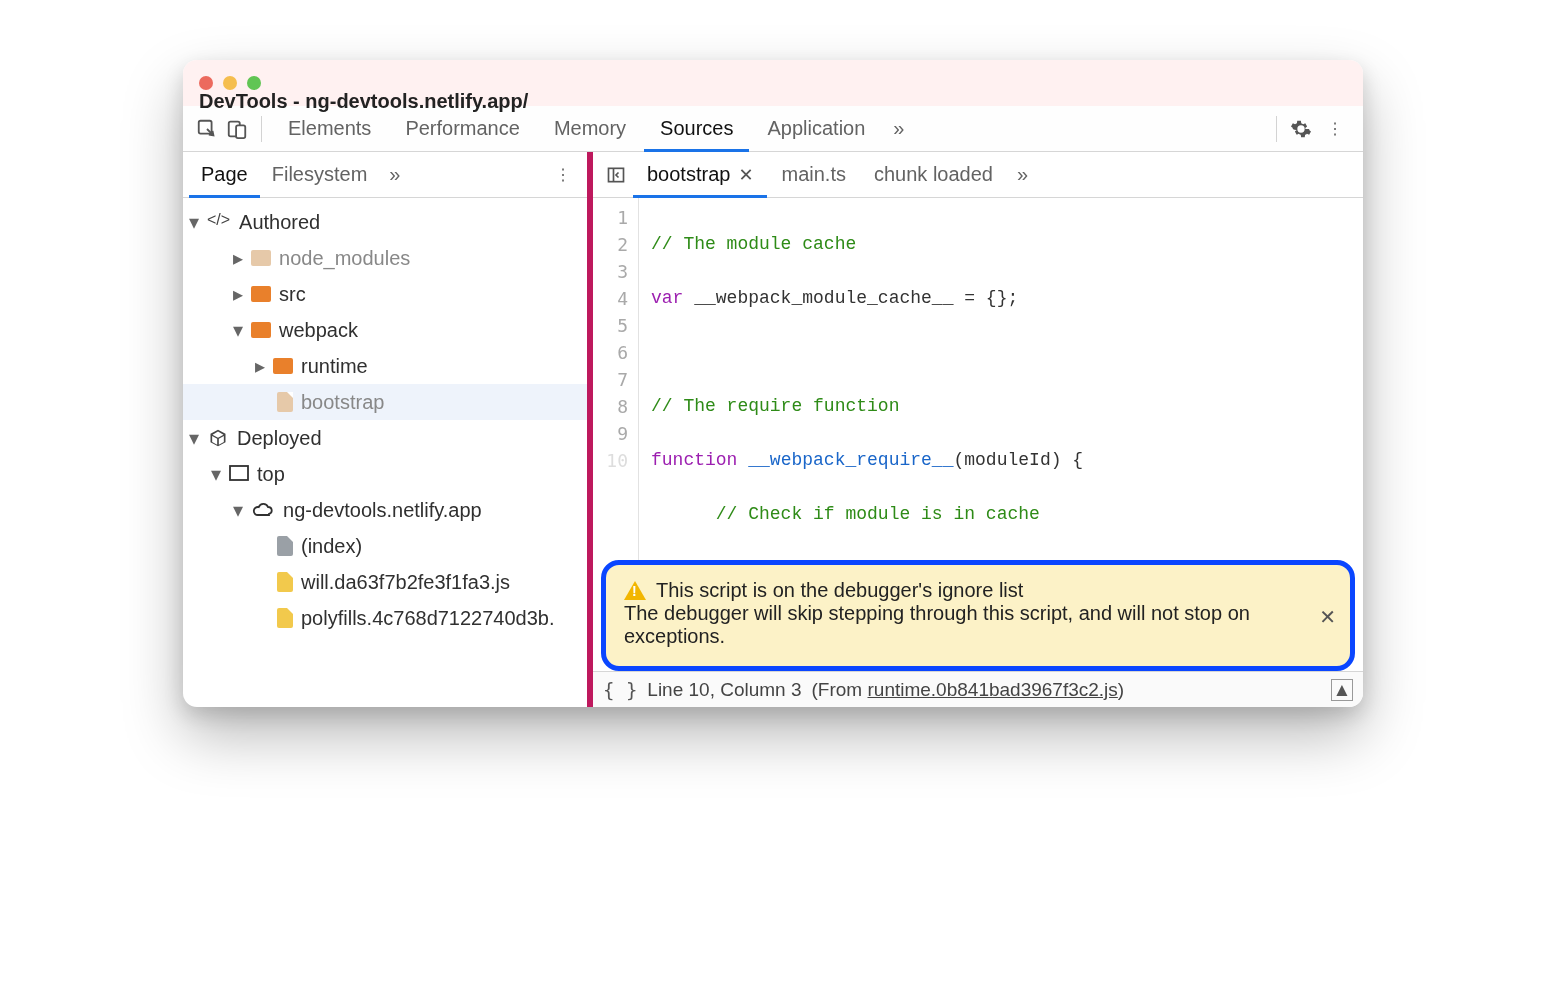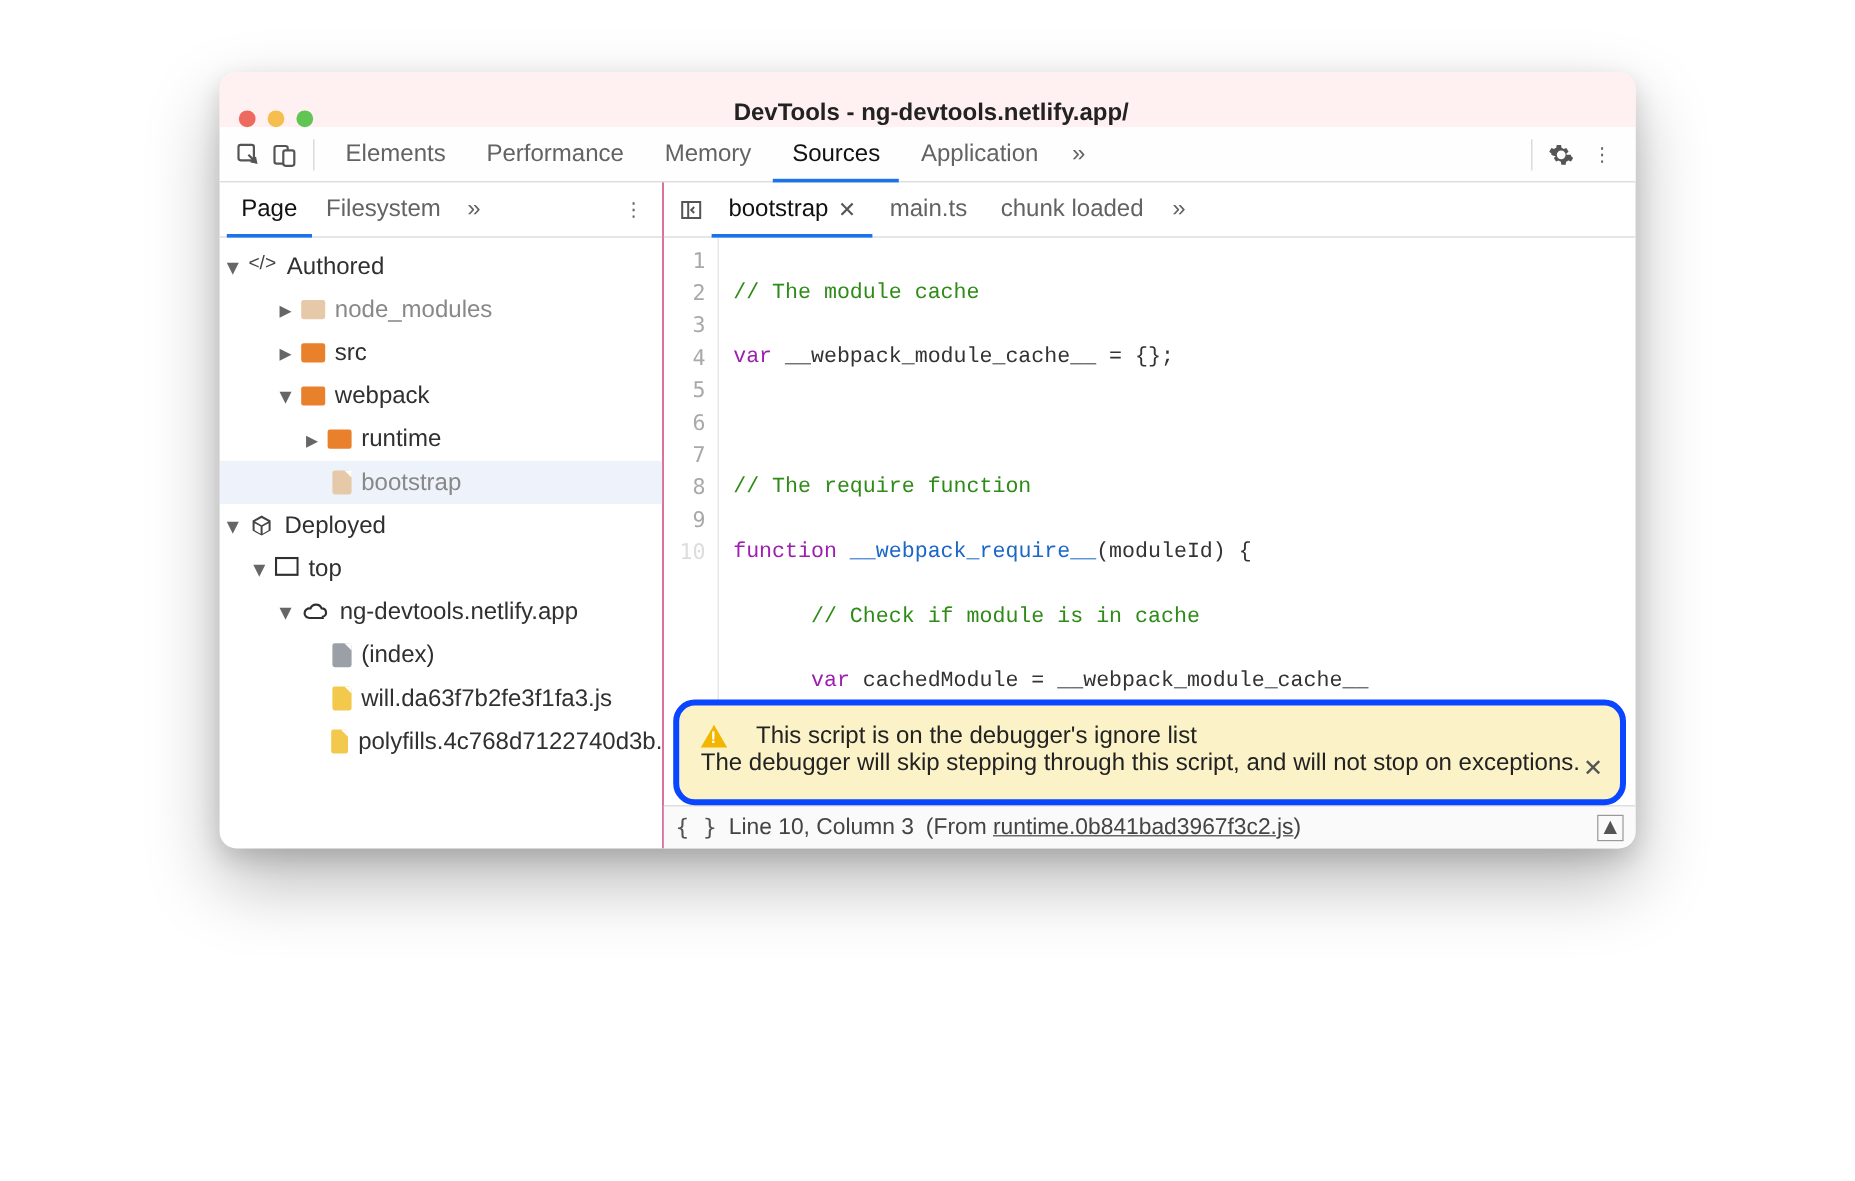--- a/index.html
+++ b/index.html
@@ -18,22 +18,23 @@
   width: 1180px;
   border-radius: 14px;
   overflow: hidden;
   background: #fff;
   box-shadow: 0 28px 60px rgba(0,0,0,0.28), 0 8px 20px rgba(0,0,0,0.14);
 }
 .titlebar {
   height: 46px;
   background: linear-gradient(#fff1f1,#fff1f1);
   display: flex;
-  align-items: flex-end;
-  padding: 0 16px;
+  align-items: flex-start;
+  padding: 16px 16px;
+  flex-direction: column;
 }
 .traffic { display: flex; gap: 10px; }
 .dot { width: 14px; height: 14px; border-radius: 50%; }
 .dot.red { background:#ec6a5e; }
 .dot.yellow { background:#f5be4f; }
 .dot.green { background:#61c554; }
 .title { flex:1; text-align:center; font-weight:600; font-size:20px; color:#222; }
 .toolbar {
   height: 46px;
   border-bottom:1px solid #d6d6d6;
@@ -51,21 +52,21 @@
   display:flex;
   align-items:center;
   font-size:20px;
   color:#636363;
   cursor:pointer;
 }
 .tab-item.blackactive { color:#111; border-bottom:3px solid #1a73e8; padding-top:3px;}
 .overflow { color:#636363; font-size:20px; padding:0 10px; }
 .spacer { flex:1; }
 .main { display:flex; height: 555px; }
-.sidebar { width: 370px; border-right:1px solid #be185d; display:flex; flex-direction:column; overflow:hidden;}
+.sidebar { width: 410px; border-right:6px solid #be185d; display:flex; flex-direction:column; overflow:hidden;}
 .sidetabs {
   height:46px; border-bottom:1px solid #d6d6d6;
   display:flex; align-items:center; padding: 0 6px;
 }
 .st-item { font-size:20px; color:#636363; padding:0 12px; height:46px; display:flex; align-items:center;}
 .st-item.active { color:#111; border-bottom:3px solid #1a73e8; padding-top:3px;}
 .st-more { color:#636363; font-size:20px; padding:0 10px; }
 .st-spacer{flex:1;}
 .vdots{ color:#636363; padding:0 10px; cursor:pointer;}
 .tree { padding: 6px 0; font-size:20px; color:#303030; overflow:hidden;}
@@ -99,21 +100,21 @@
 .braces{font-family:ui-monospace,Menlo,monospace;color:#555;}
 .statusbar a{color:#444;margin-top:16px;}
 .foldup{ margin-left:auto; width:22px;height:22px; border:1px solid #999; display:flex;align-items:center;justify-content:center; color:#555;}
 .infobar{
   position:absolute; left:8px; right:8px; bottom:36px;
   border:5px solid #0a46ff;
   border-radius:18px;
   background:#fcf2c7;
   padding:14px 18px 18px 18px;
 }
-.infobar .hdr{ display:flex; align-items:center; gap:24px; font-size:20px; color:#222; }
+.infobar .hdr{ display:flex; align-items:center; gap:10px; font-size:20px; color:#222; }
 .warn{ width:0;height:0; border-left:11px solid transparent;border-right:11px solid transparent;border-bottom:19px solid #f2b600; position:relative; }
 .warn::after{content:'!'; position:absolute; left:-3px; top:2px; color:#fff; font-weight:700; font-size:14px;}
 .infobar .btns{ display:flex; gap:10px; margin:12px 0 10px 0;}
 .infobar button{
   font-size:19px; color:#555; background:#fff; border:1px solid #cfcfcf; border-radius:6px;
   padding:7px 14px; cursor:pointer;
 }
 .infobar .desc{font-size:20px; color:#222;}
 .infobar .close{position:absolute; right:14px; top:40px; color:#555; font-size:20px; cursor:pointer;}
 </style>

